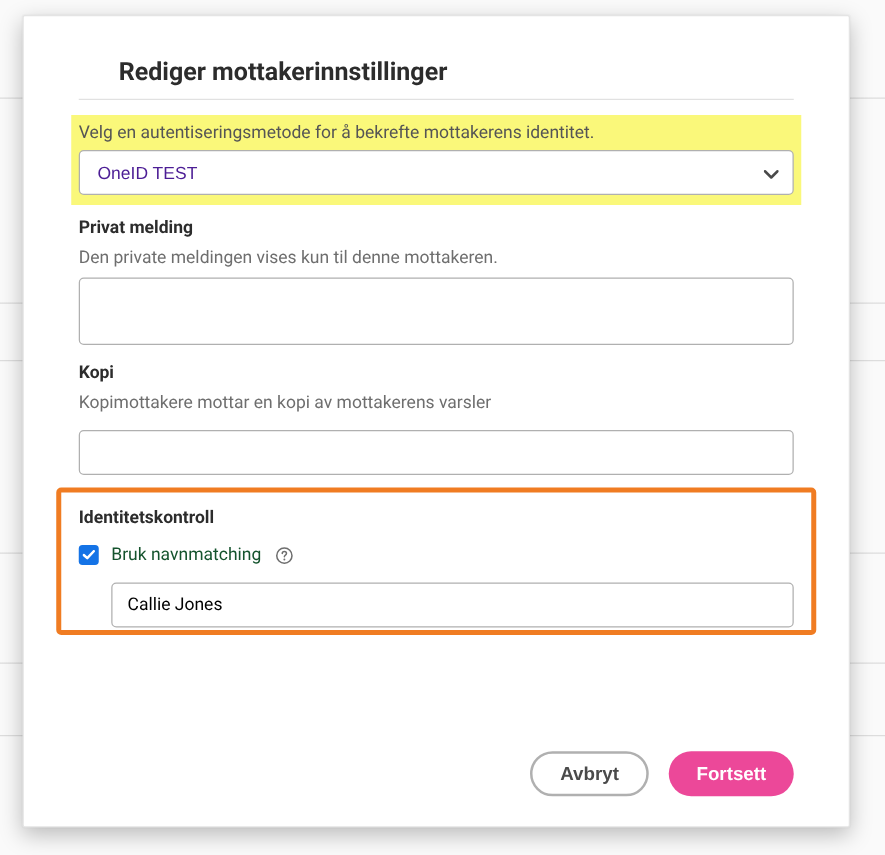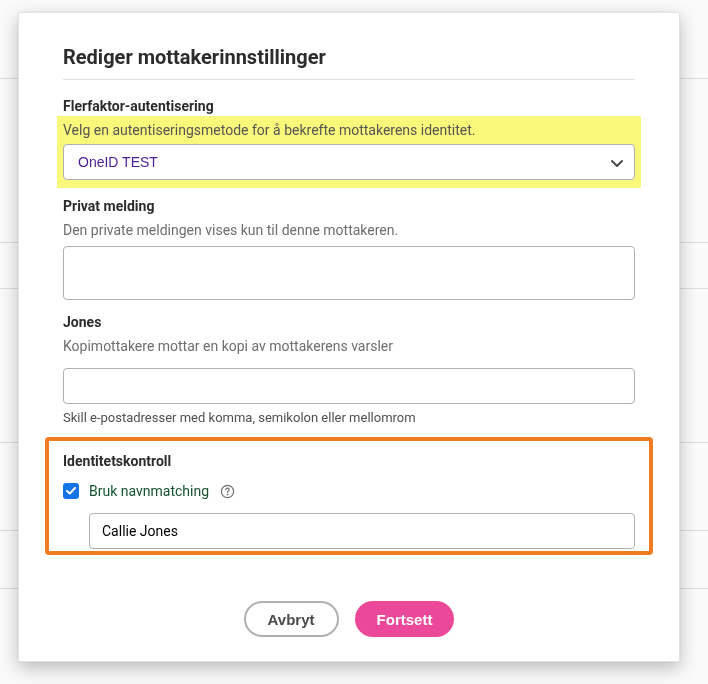--- a/index.html
+++ b/index.html
@@ -36,20 +36,21 @@
       box-shadow: 0 6px 18px rgba(0,0,0,0.25), 0 0 0 1px rgba(0,0,0,0.02);
       padding: 32px 44px 24px 44px;
       display: flex;
       flex-direction: column;
     }
     .title {
       font-size: 20px;
       font-weight: 700;
       color: #2c2c2c;
       margin-bottom: 10px;
+      margin-left: 32px;
     }
     .hr {
       border: none;
       border-top: 1px solid #e1e1e1;
       margin-bottom: 18px;
     }
     .section-label {
       font-size: 14px;
       font-weight: 700;
       color: #2c2c2c;
@@ -142,21 +143,21 @@
       width: 16px;
       height: 16px;
       display: inline-flex;
       align-items: center;
       justify-content: center;
     }
     .name-input-wrap { padding-left: 26px; }
     .footer {
       margin-top: auto;
       display: flex;
-      justify-content: center;
+      justify-content: flex-end;
       gap: 16px;
       padding-top: 32px;
     }
     .btn {
       height: 36px;
       padding: 0 22px;
       border-radius: 18px;
       font-size: 15px;
       font-weight: 700;
       cursor: pointer;
@@ -175,46 +176,44 @@
 </head>
 <body>
 
 <div class="bg"></div>
 
 <div class="modal">
 
   <h2 class="title">Rediger mottakerinnstillinger</h2>
   <hr class="hr">
 
-  <div class="section-label">Flerfaktor-autentisering</div>
 
   <div class="highlight-yellow">
     <div class="hint">Velg en autentiseringsmetode for å bekrefte mottakerens identitet.</div>
     <div class="select">
       <button type="button" class="select-input">OneID TEST</button>
       <span class="select-caret">
         <svg width="12" height="8" viewBox="0 0 12 8">
             <path d="M1 1.5 L6 6.5 L11 1.5" fill="none" stroke="#4a4a4a" stroke-width="2" stroke-linecap="round" stroke-linejoin="round"></path>
           </svg>
       </span>
     </div>
   </div>
 
   <div class="section-label">Privat melding</div>
   <div class="hint">Den private meldingen vises kun til denne mottakeren.</div>
   <textarea class="textarea" style=""></textarea>
 
   <div class="gap"></div>
 
-  <div class="section-label">Jones</div>
+  <div class="section-label">Kopi</div>
   <div class="hint">Kopimottakere mottar en kopi av mottakerens varsler</div>
   <div class="gap-sm"></div>
   <input type="text" class="textinput" style="">
   <div class="gap-sm"></div>
-  <div class="hint" style="color:#505050;font-size:13px;">Skill e-postadresser med komma, semikolon eller mellomrom</div>
 
   <div class="identity-box">
     <div class="section-label">Identitetskontroll</div>
     <div class="gap-sm"></div>
     <div class="checkbox-row">
       <span class="checkbox" role="checkbox" aria-checked="true">
         <svg width="10" height="8" viewBox="0 0 10 8">
             <path d="M1 4 L3.8 6.5 L9 1" fill="none" stroke="#fff" stroke-width="2" stroke-linecap="round" stroke-linejoin="round"></path>
           </svg>
       </span>

